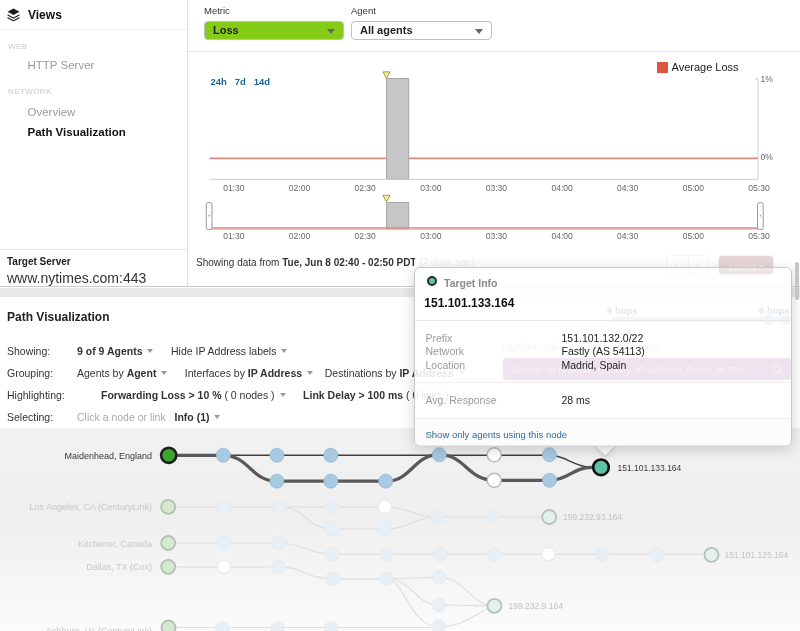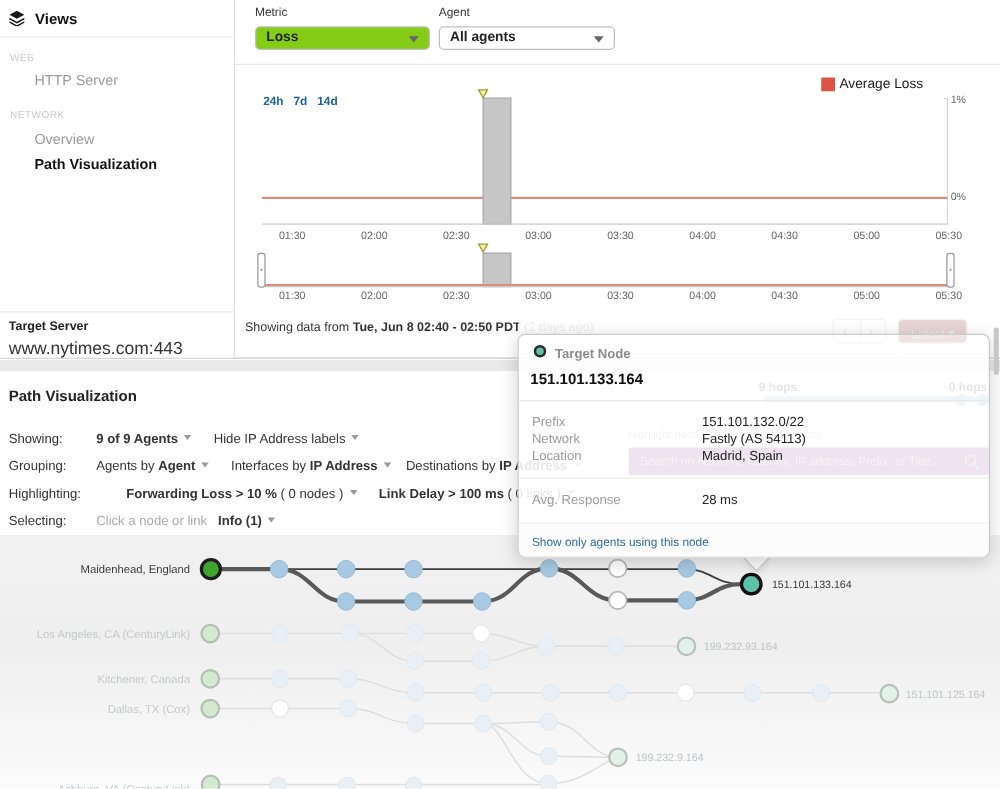--- a/index.html
+++ b/index.html
@@ -228,21 +228,21 @@
       <text x="724.5" y="133.2">151.101.125.164</text>
       <text x="508.5" y="184.1">199.232.9.164</text>
     </g>
   </svg>
 </div>
 
 <div class="abs" style="left:414.5px;top:252px;width:376px;height:15.5px;background:rgba(255,255,255,0.82);"></div>
 <div class="abs" style="left:597.5px;top:438.8px;width:14.5px;height:14.5px;background:#fbfbfb;border-right:1px solid #c9c9c9;border-bottom:1px solid #c9c9c9;transform:rotate(45deg);box-shadow:2px 2px 5px rgba(0,0,0,0.08);"></div>
 <div class="abs" id="popup" style="left:414px;top:267px;width:377.7px;height:179px;background:rgba(255,255,255,0.88);border:1px solid #c9c9c9;border-radius:6px;box-shadow:0 3px 14px rgba(0,0,0,0.18);">
   <div class="abs" style="left:11.5px;top:8px;width:10px;height:10px;border-radius:50%;background:#5ec2a7;border:2px solid #2a2a2a;"></div>
-  <div class="abs" style="left:29px;top:8.5px;font-size:10.5px;font-weight:bold;color:#8b8b8b;">Target Node</div>
+  <div class="abs" style="left:29px;top:8.5px;font-size:10.5px;font-weight:bold;color:#8b8b8b;">Target Info</div>
   <div class="abs" style="left:9.3px;top:28px;font-size:12px;font-weight:bold;color:#0f0f0f;">151.101.133.164</div>
   <div class="abs" style="left:0;top:51.5px;width:100%;height:1px;background:#e8e8e8;"></div>
   <div class="abs" style="left:10.5px;top:63.5px;font-size:10.5px;color:#9b9b9b;">Prefix</div>
   <div class="abs" style="left:146.5px;top:63.5px;font-size:10.5px;color:#222;">151.101.132.0/22</div>
   <div class="abs" style="left:10.5px;top:77.2px;font-size:10.5px;color:#9b9b9b;">Network</div>
   <div class="abs" style="left:146.5px;top:77.2px;font-size:10.5px;color:#222;">Fastly (AS 54113)</div>
   <div class="abs" style="left:10.5px;top:90.9px;font-size:10.5px;color:#9b9b9b;">Location</div>
   <div class="abs" style="left:146.5px;top:90.9px;font-size:10.5px;color:#222;">Madrid, Spain</div>
   <div class="abs" style="left:0;top:114px;width:100%;height:1px;background:#ededed;"></div>
   <div class="abs" style="left:10.5px;top:126.2px;font-size:10.5px;color:#9b9b9b;">Avg. Response</div>

